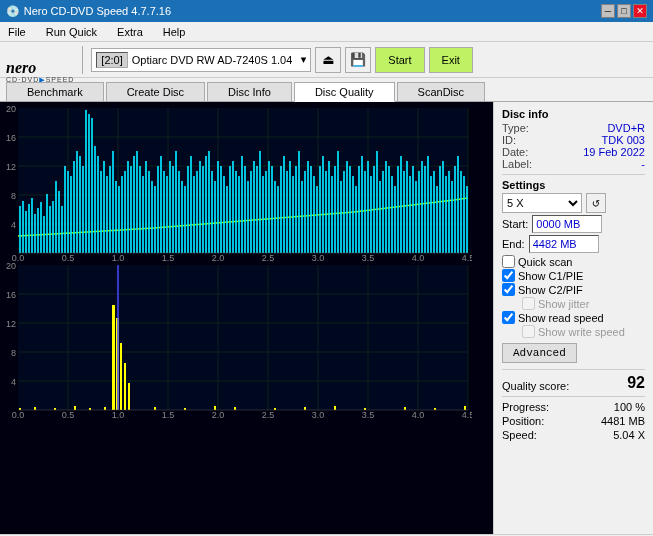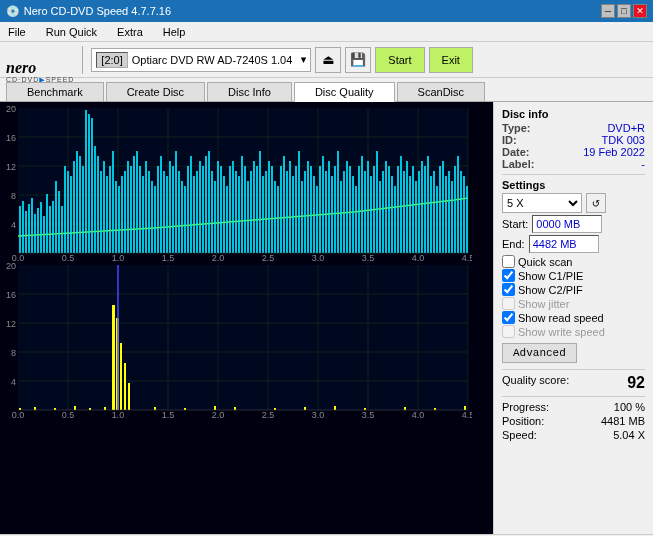--- a/index.html
+++ b/index.html
@@ -143,21 +143,21 @@
     .panel-section-title {
       font-weight: bold;
       margin-bottom: 2px;
     }
 
     .info-row {
       display: flex;
       justify-content: space-between;
       font-size: 11px;
     }
-    .info-label { color: #444; font-weight: bold; }
+    .info-label { color: #444; }
     .info-value { color: #0000cc; font-weight: 500; }
 
     .settings-row {
       display: flex;
       align-items: center;
       gap: 4px;
       margin-bottom: 2px;
     }
 
     .speed-select {
@@ -187,37 +187,37 @@
       font-size: 11px;
       color: #0000cc;
     }
 
     .checkbox-row {
       display: flex; align-items: center; gap: 3px;
       font-size: 11px;
       margin-bottom: 1px;
     }
     .checkbox-row input { margin: 0; }
-    .checkbox-row.disabled { color: #999; }
+    .checkbox-row.disabled { color: #999; margin-left: 20px; }
 
     .advanced-btn {
       background: #e0e0e0;
       border: 1px solid #aaa;
       padding: 3px 10px;
       cursor: pointer;
       font-size: 11px;
       align-self: flex-end;
       margin-top: 4px;
       font-family: Liberation Mono, monospace;
     }
 
     .quality-score-row {
       display: flex;
       justify-content: space-between;
-      align-items: flex-start;
+      align-items: flex-end;
       font-size: 11px;
       border-top: 1px solid #ccc;
       padding-top: 4px;
       margin-top: 2px;
     }
     .quality-score-value {
       font-size: 16px;
       font-weight: bold;
       color: #000;
     }

